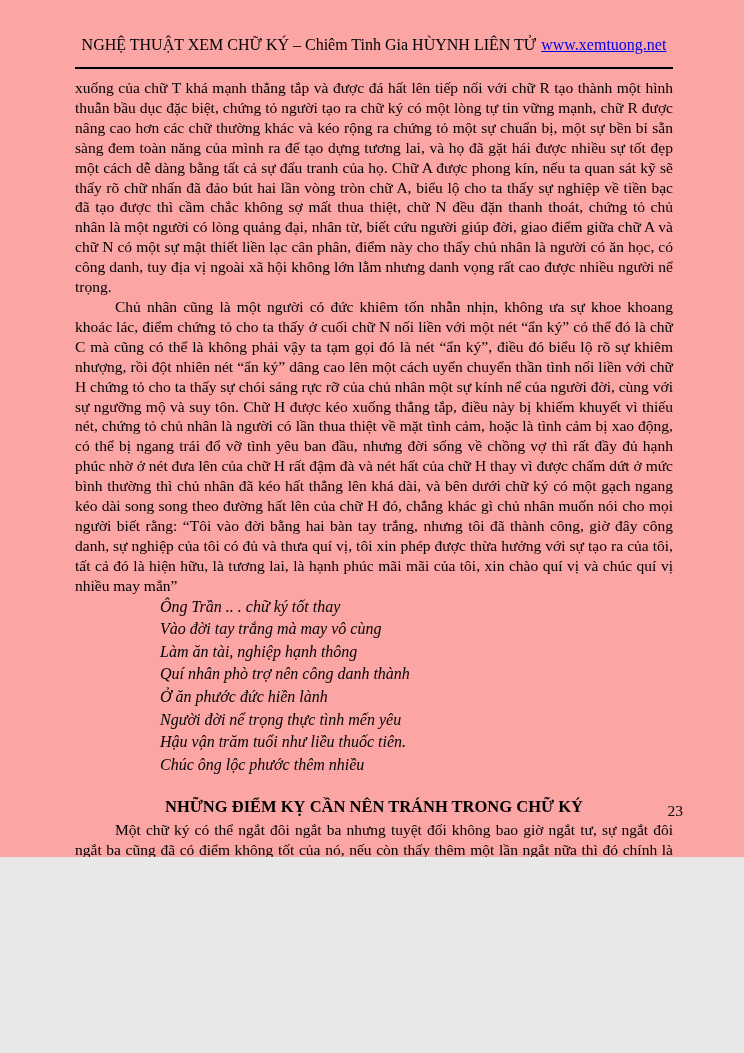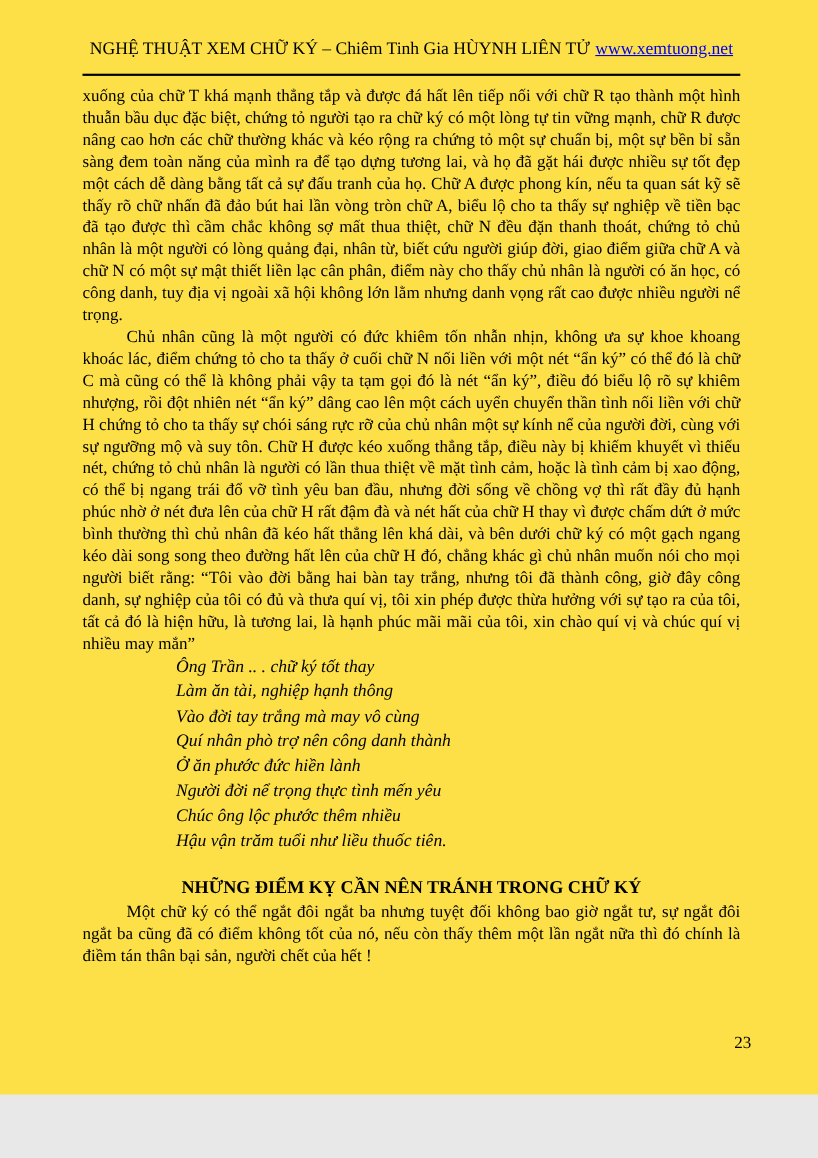--- a/index.html
+++ b/index.html
@@ -3,22 +3,22 @@
 <meta charset="utf-8">
 <style>
   html, body { margin: 0; padding: 0; }
   body {
     background: #e8e8e8;
     font-family: "Liberation Serif", "DejaVu Serif", serif;
   }
   .page {
     position: relative;
     width: 744px;
-    height: 995px;
-    background: #fde047;
+    height: 857px;
+    background: #fca5a5;
     color: #000000;
     overflow: hidden;
     margin: 0 auto;
   }
   .content {
     position: absolute;
     left: 75px;
     top: 36px;
     width: 598px;
   }
@@ -83,27 +83,27 @@
 
     <hr class="rule">
 
     <p class="body-par">xuống của chữ T khá mạnh thẳng tắp và được đá hất lên tiếp nối với chữ R tạo thành một hình thuẫn bầu dục đặc biệt, chứng tỏ người tạo ra chữ ký có một lòng tự tin vững mạnh, chữ R được nâng cao hơn các chữ thường khác và kéo rộng ra chứng tỏ một sự chuẩn bị, một sự bền bỉ sẵn sàng đem toàn năng của mình ra để tạo dựng tương lai, và họ đã gặt hái được nhiều sự tốt đẹp một cách dễ dàng bằng tất cả sự đấu tranh của họ. Chữ A được phong kín, nếu ta quan sát kỹ sẽ thấy rõ chữ nhấn đã đảo bút hai lần vòng tròn chữ A, biểu lộ cho ta thấy sự nghiệp về tiền bạc đã tạo được thì cầm chắc không sợ mất thua thiệt, chữ N đều đặn thanh thoát, chứng tỏ chủ nhân là một người có lòng quảng đại, nhân từ, biết cứu người giúp đời, giao điểm giữa chữ A và chữ N có một sự mật thiết liền lạc cân phân, điểm này cho thấy chủ nhân là người có ăn học, có công danh, tuy địa vị ngoài xã hội không lớn lằm nhưng danh vọng rất cao được nhiều người nể trọng.</p>
 
     <p class="body-par first-indent">Chủ nhân cũng là một người có đức khiêm tốn nhẫn nhịn, không ưa sự khoe khoang khoác lác, điểm chứng tỏ cho ta thấy ở cuối chữ N nối liền với một nét “ẩn ký” có thể đó là chữ C mà cũng có thể là không phải vậy ta tạm gọi đó là nét “ẩn ký”, điều đó biểu lộ rõ sự khiêm nhượng, rồi đột nhiên nét “ẩn ký” dâng cao lên một cách uyển chuyển thần tình nối liền với chữ H chứng tỏ cho ta thấy sự chói sáng rực rỡ của chủ nhân một sự kính nể của người đời, cùng với sự ngưỡng mộ và suy tôn. Chữ H được kéo xuống thẳng tắp, điều này bị khiếm khuyết vì thiếu nét, chứng tỏ chủ nhân là người có lần thua thiệt về mặt tình cảm, hoặc là tình cảm bị xao động, có thể bị ngang trái đổ vỡ tình yêu ban đầu, nhưng đời sống về chồng vợ thì rất đầy đủ hạnh phúc nhờ ở nét đưa lên của chữ H rất đậm đà và nét hất của chữ H thay vì được chấm dứt ở mức bình thường thì chủ nhân đã kéo hất thẳng lên khá dài, và bên dưới chữ ký có một gạch ngang kéo dài song song theo đường hất lên của chữ H đó, chẳng khác gì chủ nhân muốn nói cho mọi người biết rằng: “Tôi vào đời bằng hai bàn tay trắng, nhưng tôi đã thành công, giờ đây công danh, sự nghiệp của tôi có đủ và thưa quí vị, tôi xin phép được thừa hưởng với sự tạo ra của tôi, tất cả đó là hiện hữu, là tương lai, là hạnh phúc mãi mãi của tôi, xin chào quí vị và chúc quí vị nhiều may mắn”</p>
 
 
     <div class="poem">
       <div class="poem-line">Ông Trần .. . chữ ký tốt thay</div>
+      <div class="poem-line">Vào đời tay trắng mà may vô cùng</div>
       <div class="poem-line">Làm ăn tài, nghiệp hạnh thông</div>
-      <div class="poem-line">Vào đời tay trắng mà may vô cùng</div>
       <div class="poem-line">Quí nhân phò trợ nên công danh thành</div>
       <div class="poem-line">Ở ăn phước đức hiền lành</div>
       <div class="poem-line">Người đời nể trọng thực tình mến yêu</div>
+      <div class="poem-line">Hậu vận trăm tuổi như liều thuốc tiên.</div>
       <div class="poem-line">Chúc ông lộc phước thêm nhiều</div>
-      <div class="poem-line">Hậu vận trăm tuổi như liều thuốc tiên.</div>
     </div>
 
     <div class="section-heading">NHỮNG ĐIỂM KỴ CẦN NÊN TRÁNH TRONG CHỮ KÝ</div>
 
     <p class="body-par first-indent">Một chữ ký có thể ngắt đôi ngắt ba nhưng tuyệt đối không bao giờ ngắt tư, sự ngắt đôi ngắt ba cũng đã có điểm không tốt của nó, nếu còn thấy thêm một lần ngắt nữa thì đó chính là điềm tán thân bại sản, người chết của hết !</p>
 
   </div>
 
   <div class="page-number">23</div>
 </div>

